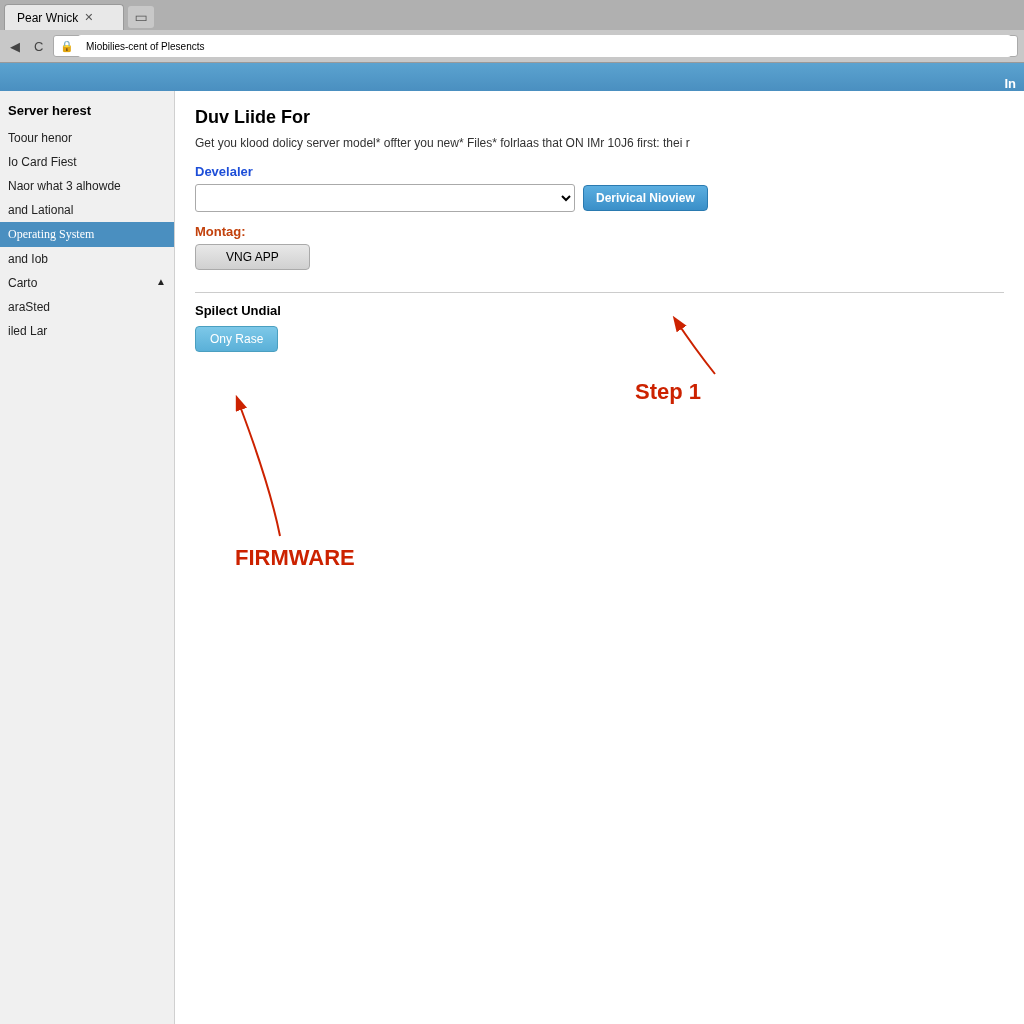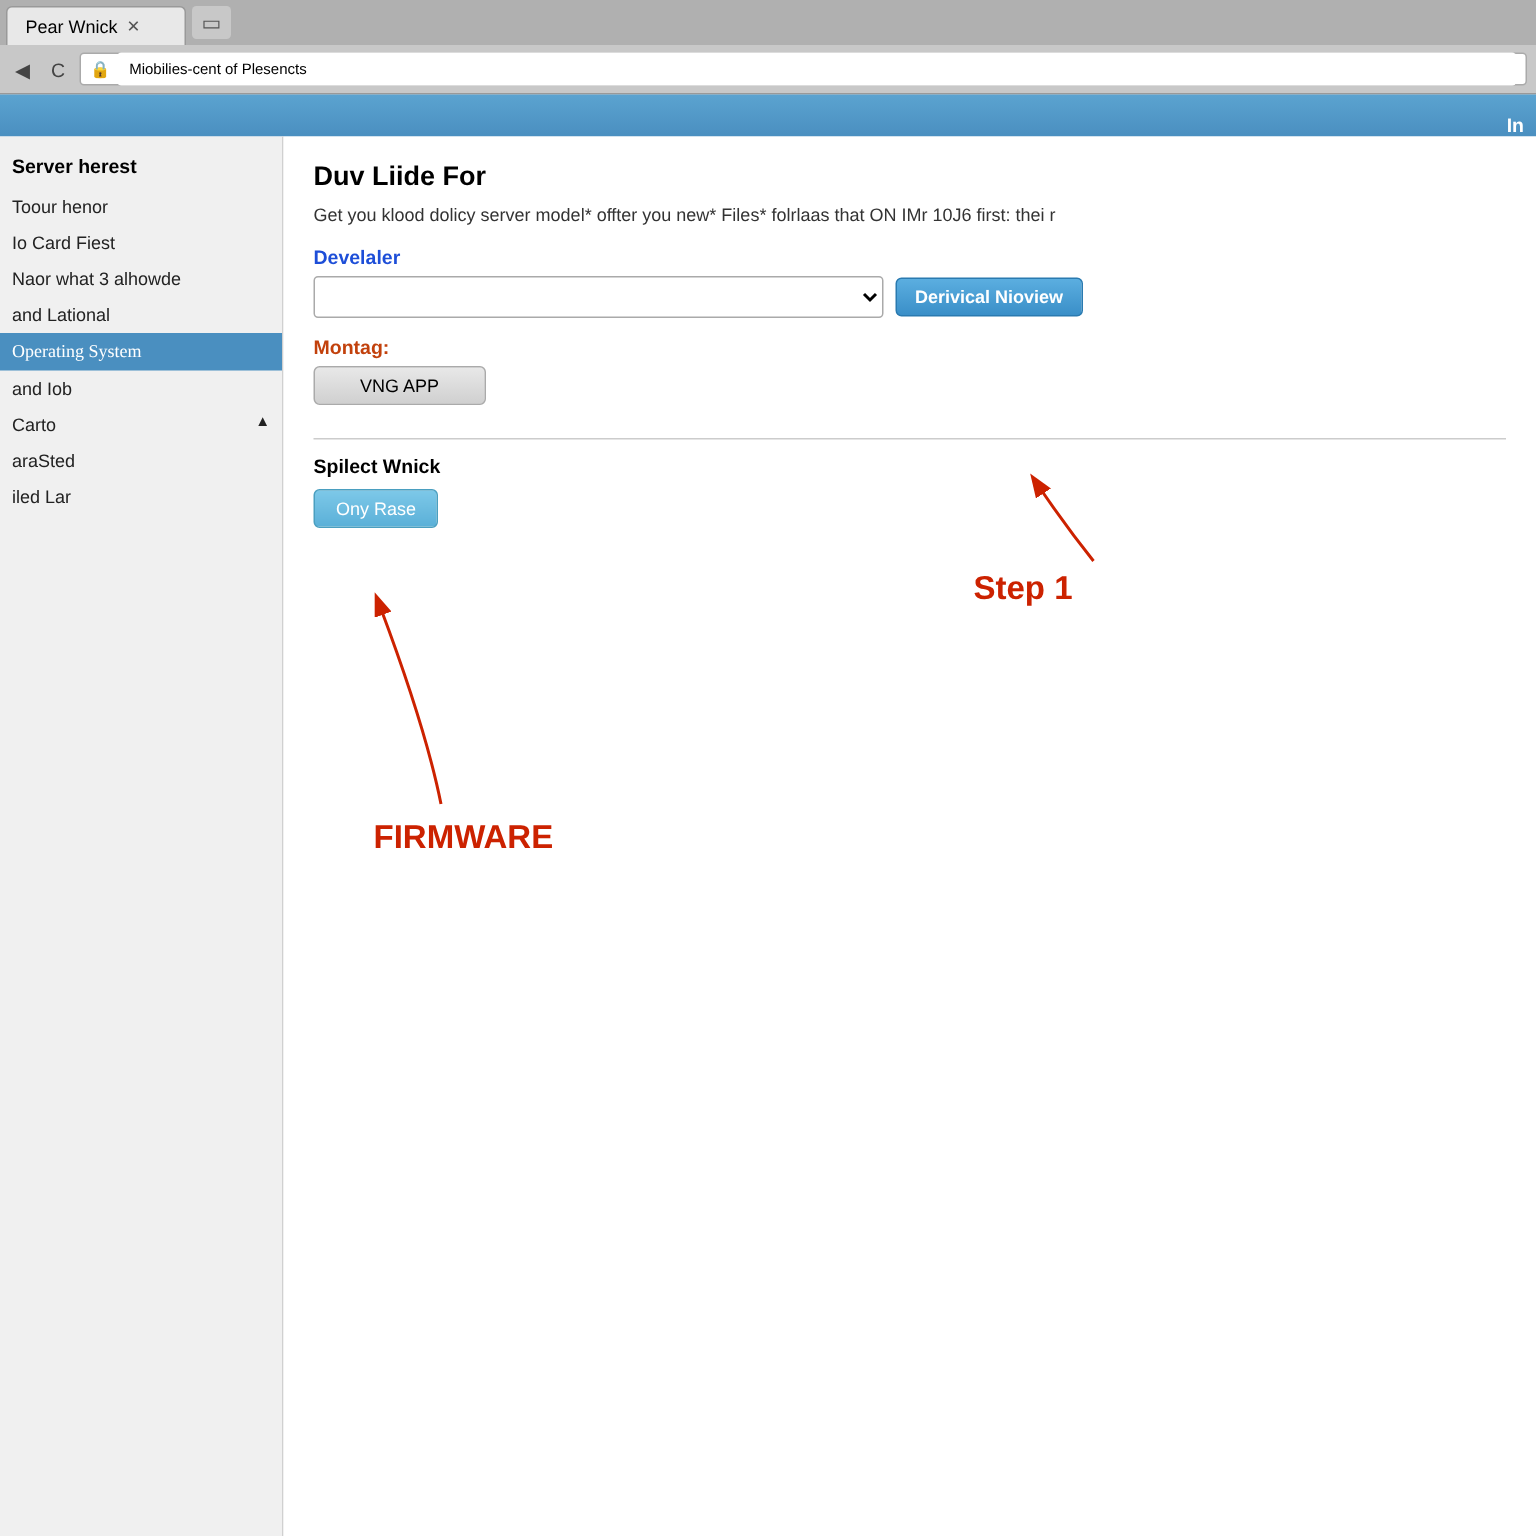--- a/index.html
+++ b/index.html
@@ -12,21 +12,21 @@
       overflow: hidden;
     }
 
     
     .browser-chrome {
       background: #c0c0c0;
       border-bottom: 1px solid #999;
     }
     .tab-bar {
       display: flex;
-      align-items: flex-start;
+      align-items: center;
       padding: 4px 0 0 4px;
       background: #b0b0b0;
       height: 30px;
     }
     .tab {
       background: #e8e8e8;
       border: 1px solid #999;
       border-bottom: none;
       padding: 4px 12px;
       font-size: 12px;
@@ -92,21 +92,21 @@
     }
 
     
     .main-layout {
       display: flex;
       height: calc(1024px - 30px - 32px - 28px);
     }
 
     
     .sidebar {
-      width: 189px;
+      width: 175px;
       background: #f0f0f0;
       border-right: 1px solid #d0d0d0;
       padding: 8px 0;
       flex-shrink: 0;
     }
     .sidebar-title {
       font-weight: bold;
       font-size: 13px;
       padding: 4px 8px 8px 8px;
       color: #000;
@@ -334,21 +334,21 @@
         <option value=""></option>
       </select>
       <button class="btn-blue">Derivical Nioview</button>
     </div>
 
     <div class="montag-label">Montag:</div>
     <button class="btn-gray">VNG APP</button>
 
     <hr class="section-divider">
 
-    <div class="spilect-label">Spilect Wnick</div>
+    <div class="spilect-label">Spilect Undial</div>
     <button class="btn-light-blue">Ony Rase</button>
 
     
     <div class="step1-label">Step 1</div>
 
     
     <svg class="arrow-step1" viewBox="0 0 80 70">
       <defs>
         <marker id="arrowhead1" markerWidth="8" markerHeight="8" refX="6" refY="3" orient="auto">
           <path d="M0,0 L0,6 L8,3 z" fill="#cc2200"></path>

